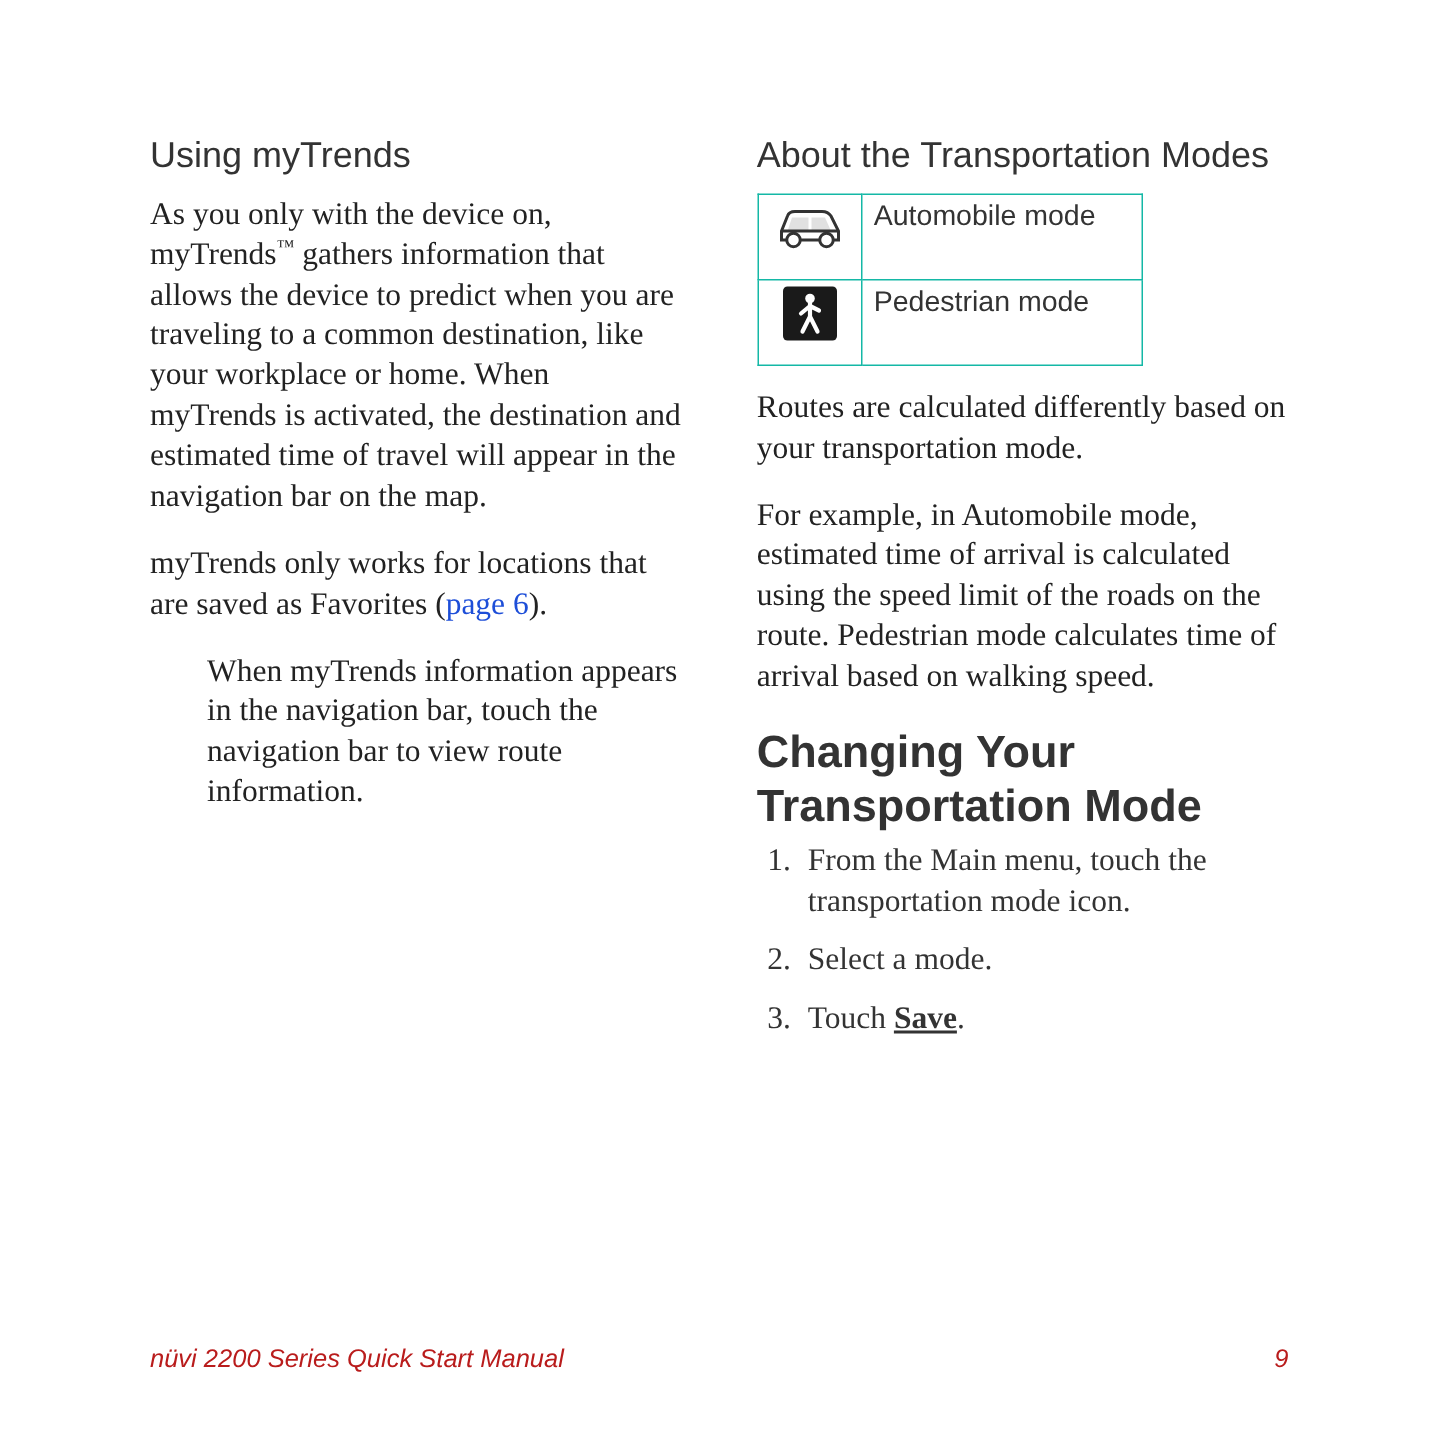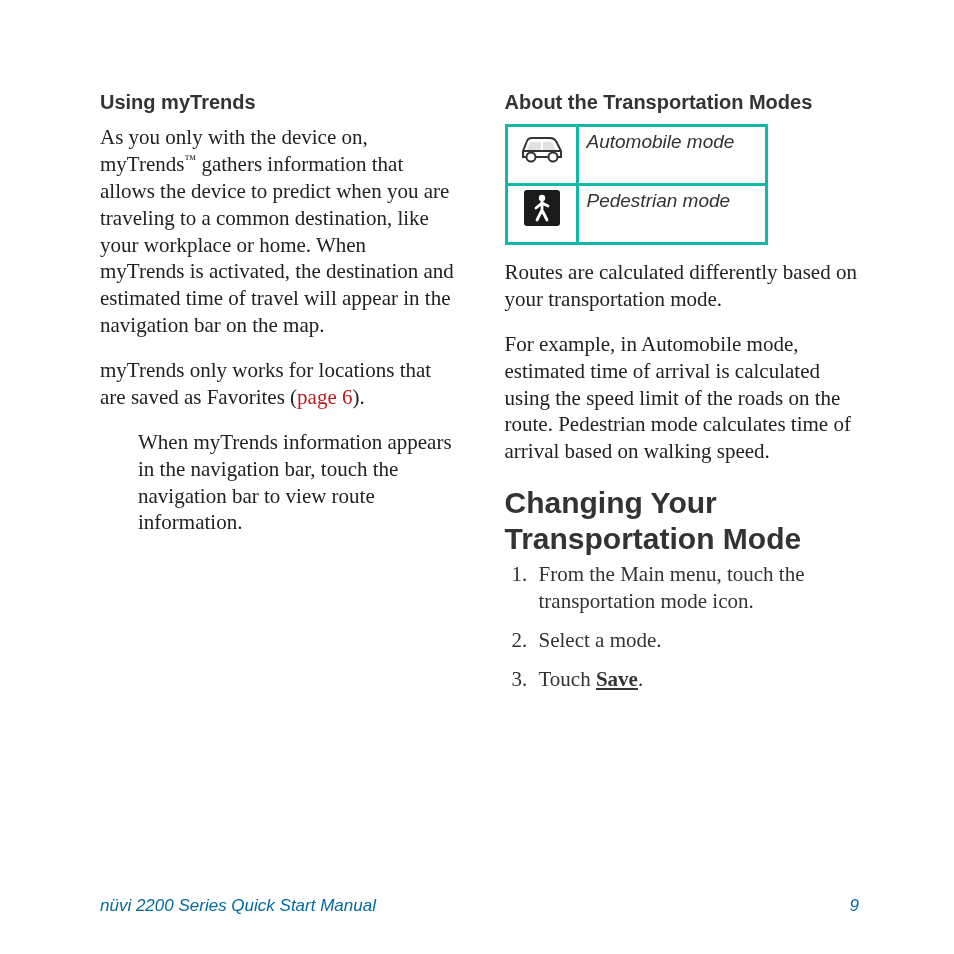--- a/index.html
+++ b/index.html
@@ -22,57 +22,56 @@
   .columns {
     display: flex;
     gap: 50px;
     flex: 1;
   }
   .col {
     flex: 1;
     min-width: 0;
   }
   h2 {
-    font-size: 20px;
-    font-weight: bold;
+    font-size: 24px;
+    font-weight: normal;
     margin: 0 0 10px 0;
     line-height: 1.2;
   }
   h3 {
     font-size: 30px;
     font-weight: bold;
     margin: 20px 0 4px 0;
     line-height: 1.2;
   }
   p {
     font-size: 21px;
     line-height: 1.28;
     margin: 0 0 18px 0;
     font-family: "Times New Roman", Times, serif;
     color: #222;
   }
   .indent {
     margin-left: 38px;
   }
   .link {
-    color: #b91c1c;
+    color: #1d4ed8;
   }
   .tm {
     font-size: 12px;
     vertical-align: super;
     font-family: "Times New Roman", Times, serif;
   }
   table.mode-table {
     border-collapse: collapse;
     margin-bottom: 14px;
   }
   table.mode-table td {
-    border: 3px solid #14b8a6;
+    border: 1px solid #14b8a6;
     vertical-align: top;
-    font-style: italic;
   }
   .icon-cell {
     width: 60px;
     height: 48px;
     padding: 4px;
     text-align: center;
     vertical-align: middle;
   }
   .label-cell {
     width: 170px;
@@ -113,21 +112,21 @@
     margin-bottom: 12px;
     line-height: 1.28;
     padding-left: 6px;
   }
   .footer {
     display: flex;
     justify-content: space-between;
     align-items: center;
     font-style: italic;
     font-size: 17px;
-    color: #0369a1;
+    color: #b91c1c;
     padding: 20px 0 38px 0;
     font-family: Arial, Helvetica, sans-serif;
     gap: 40px;
   }
   .footer-right {
     font-style: italic;
   }
   .bold {
     font-weight: bold;
     font-family: "Times New Roman", Times, serif;

